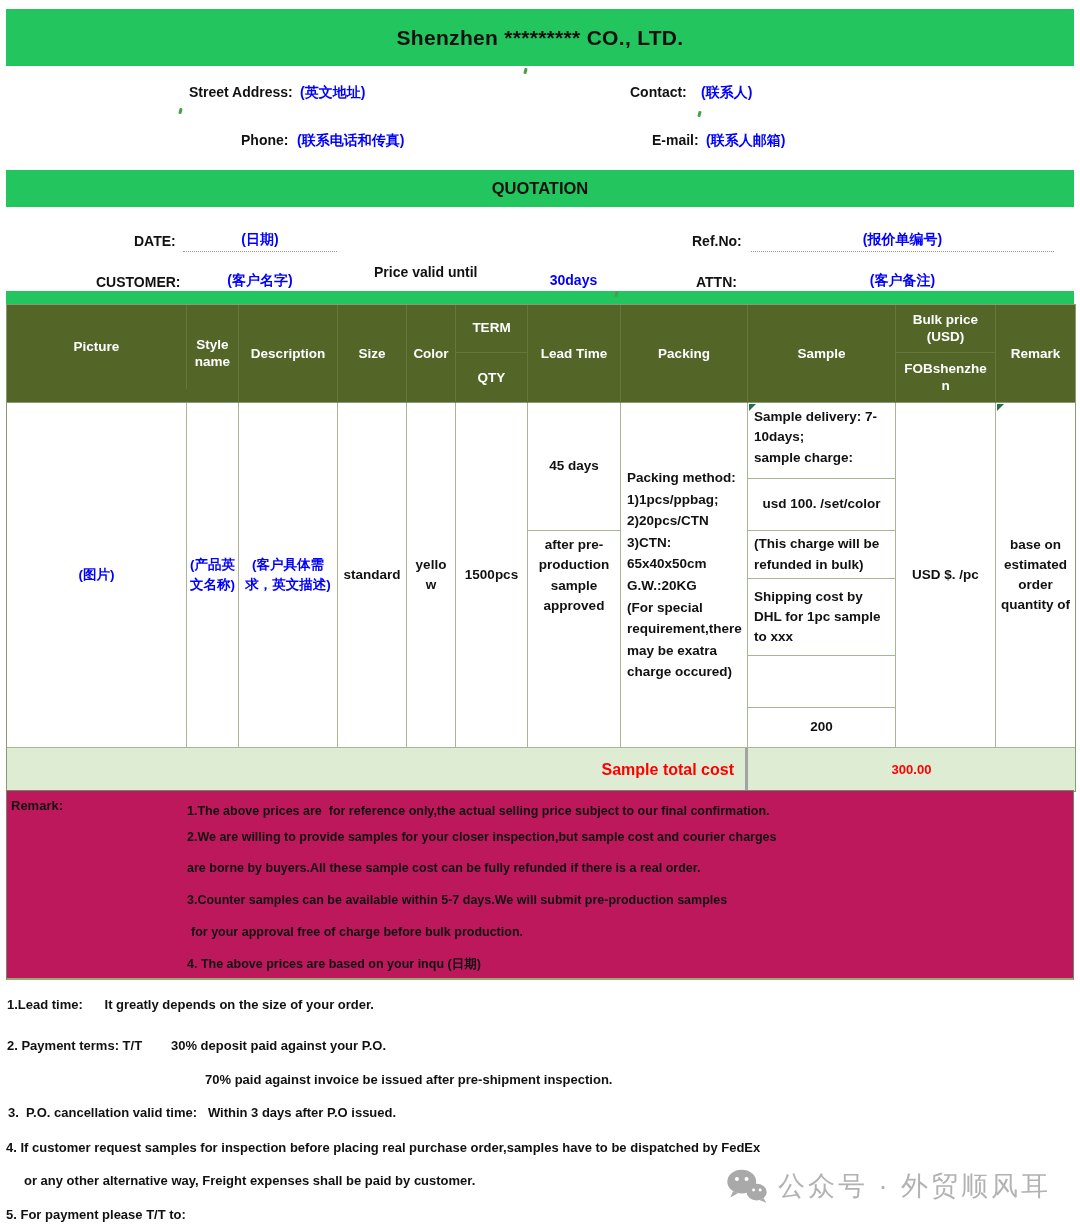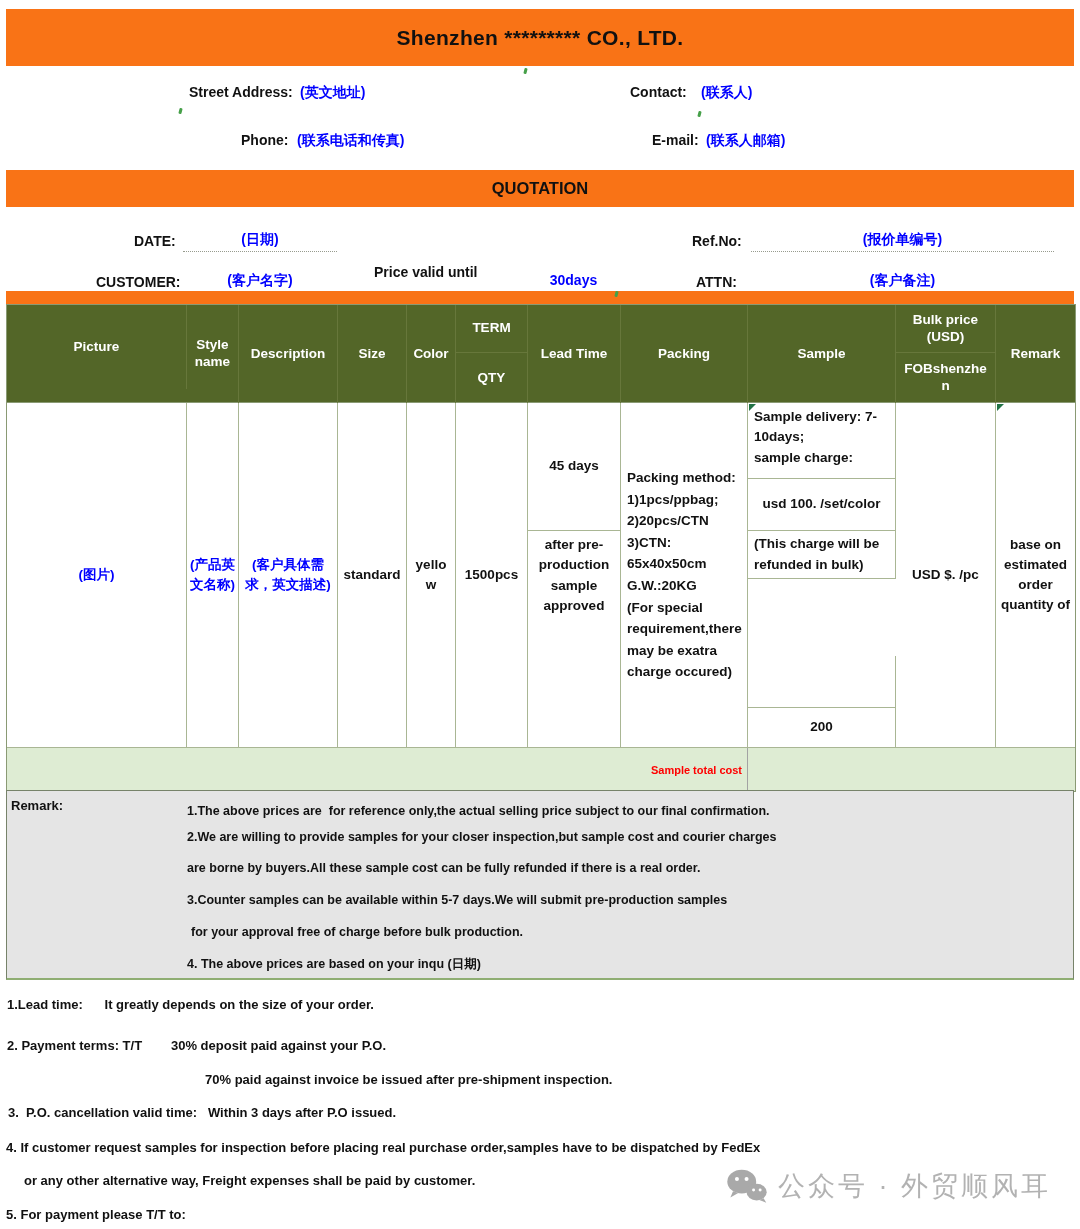--- a/index.html
+++ b/index.html
@@ -1,19 +1,19 @@
 <!DOCTYPE html>
 <html><head>
 <meta charset="utf-8">
 <style>
   html,body{margin:0;padding:0;background:#fff;}
   .page{position:relative;width:1080px;height:1229px;background:#ffffff;overflow:hidden;
         font-family:"Liberation Sans","DejaVu Sans",sans-serif;font-weight:700;color:#1a1a1a;}
   
-  .band{position:absolute;left:6px;width:1068px;background:#f97316;display:flex;align-items:center;justify-content:center;}
+  .band{position:absolute;left:6px;width:1068px;background:#22c55e;display:flex;align-items:center;justify-content:center;}
   .t-title{font-size:21px;letter-spacing:.3px;color:#111;}
   .q-title{font-size:16.5px;color:#111;}
   
   .lbl{position:absolute;font-size:14px;color:#111;white-space:nowrap;}
   .val{position:absolute;font-size:14px;color:#0000ff;white-space:nowrap;}
   .ucell{position:absolute;font-size:14px;color:#0000ff;text-align:center;
          border-bottom:1px dotted #979b8e;height:22px;line-height:20px;}
   
   .sheet{position:absolute;left:6px;top:304px;width:1068px;height:486px;border:1px solid #8a9a74;box-sizing:content-box;}
   .hwrap{position:absolute;left:0;top:0;width:1068px;height:98px;background:#536628;border-bottom:1px solid #8a9a74;box-sizing:border-box;}
@@ -25,28 +25,28 @@
         font-size:13.5px;line-height:1.5;border-right:1px solid #a9b694;border-bottom:1px solid #a9b694;
         box-sizing:border-box;color:#111;background:#fff;}
   .cell.blue{color:#0000ff;}
   .cell.leftal{justify-content:flex-start;text-align:left;padding:2px 4px 2px 6px;}
   .cell.topal{align-items:flex-start;padding-top:4px;}
   .cell.prew{white-space:pre-line;overflow-wrap:anywhere;}
   .cell.ba{word-break:break-all;}
   .cell.noright{border-right:none;}
   .totrow{position:absolute;left:0;top:443px;width:1068px;height:43px;background:#deecd3;box-sizing:border-box;}
   .tot-label{position:absolute;left:0;top:0;width:741px;height:43px;display:flex;align-items:center;justify-content:flex-end;
-             padding-right:5px;box-sizing:border-box;color:#ff0000;font-size:11px;border-right:1px solid #a3a3a3;}
+             padding-right:11px;box-sizing:border-box;color:#ff0000;font-size:16px;border-right:3px solid #a3a3a3;}
   .tot-value{position:absolute;left:741px;top:0;width:327px;height:43px;display:flex;align-items:center;justify-content:center;
              color:#ff0000;font-size:13px;}
   .err-tri{position:absolute;width:0;height:0;border-top:7px solid #217346;border-right:7px solid transparent;}
   .tick{position:absolute;width:3px;height:6px;background:#46a049;border-radius:1px;transform:rotate(14deg);}
   
   .rbox{position:absolute;left:6px;top:790px;width:1068px;height:190px;border:1px solid #77836a;
-        border-bottom:2px solid #8fae73;box-sizing:border-box;background:#e5e5e5;}
+        border-bottom:2px solid #8fae73;box-sizing:border-box;background:#be185d;}
   .rline{position:absolute;font-size:12.5px;color:#111;white-space:pre-wrap;}
   
   .note{position:absolute;font-size:13px;color:#111;white-space:pre-wrap;}
   
   .wmark{position:absolute;left:726px;top:1168px;display:flex;align-items:center;gap:10px;}
   .wmark-text{font-size:27px;font-weight:400;color:#b2b2b2;letter-spacing:3px;white-space:nowrap;}
 </style>
 </head>
 <body>
 
@@ -113,30 +113,32 @@
 1)1pcs/ppbag;
 2)20pcs/CTN
 3)CTN:
 65x40x50cm
 G.W.:20KG
 (For special requirement,there may be exatra charge occured)</div>
     <div class="cell leftal prew topal" style="left:741px;top:98px;width:148px;height:76px;">Sample delivery: 7-10days;
 sample charge:</div>
     <div class="cell" style="left:741px;top:174px;width:148px;height:52px;text-align:center;">usd 100. /set/color</div>
     <div class="cell leftal" style="left:741px;top:226px;width:148px;height:48px;">(This charge will be refunded in bulk)</div>
+    <div class="cell leftal" style="left:741px;top:274px;width:148px;height:77px;">Shipping cost by DHL for 1pc sample to xxx</div>
     <div class="cell" style="left:741px;top:351px;width:148px;height:52px;"></div>
     <div class="cell" style="left:741px;top:403px;width:148px;height:40px;">200</div>
     <div class="cell" style="left:889px;top:98px;width:100px;height:345px;">USD $. /pc</div>
     <div class="cell noright" style="left:989px;top:98px;width:79px;height:345px;padding:0 3px;">base on estimated order quantity of</div>
 
     <div class="err-tri" style="left:742px;top:99px;"></div>
     <div class="err-tri" style="left:990px;top:99px;"></div>
 
     <div class="totrow">
       <div class="tot-label">Sample total cost</div>
+      <div class="tot-value">300.00</div>
     </div>
   </div>
 
   <div class="rbox">
     <span class="rline" style="left:4px;top:7px;font-size:13px;">Remark:</span>
     <span class="rline" style="left:180px;top:7px;margin-top:6px;">1.The above prices are  for reference only,the actual selling price subject to our final confirmation.</span>
     <span class="rline" style="left:180px;top:39px;">2.We are willing to provide samples for your closer inspection,but sample cost and courier charges</span>
     <span class="rline" style="left:180px;top:70px;">are borne by buyers.All these sample cost can be fully refunded if there is a real order.</span>
     <span class="rline" style="left:180px;top:102px;">3.Counter samples can be available within 5-7 days.We will submit pre-production samples</span>
     <span class="rline" style="left:184px;top:134px;">for your approval free of charge before bulk production.</span>

